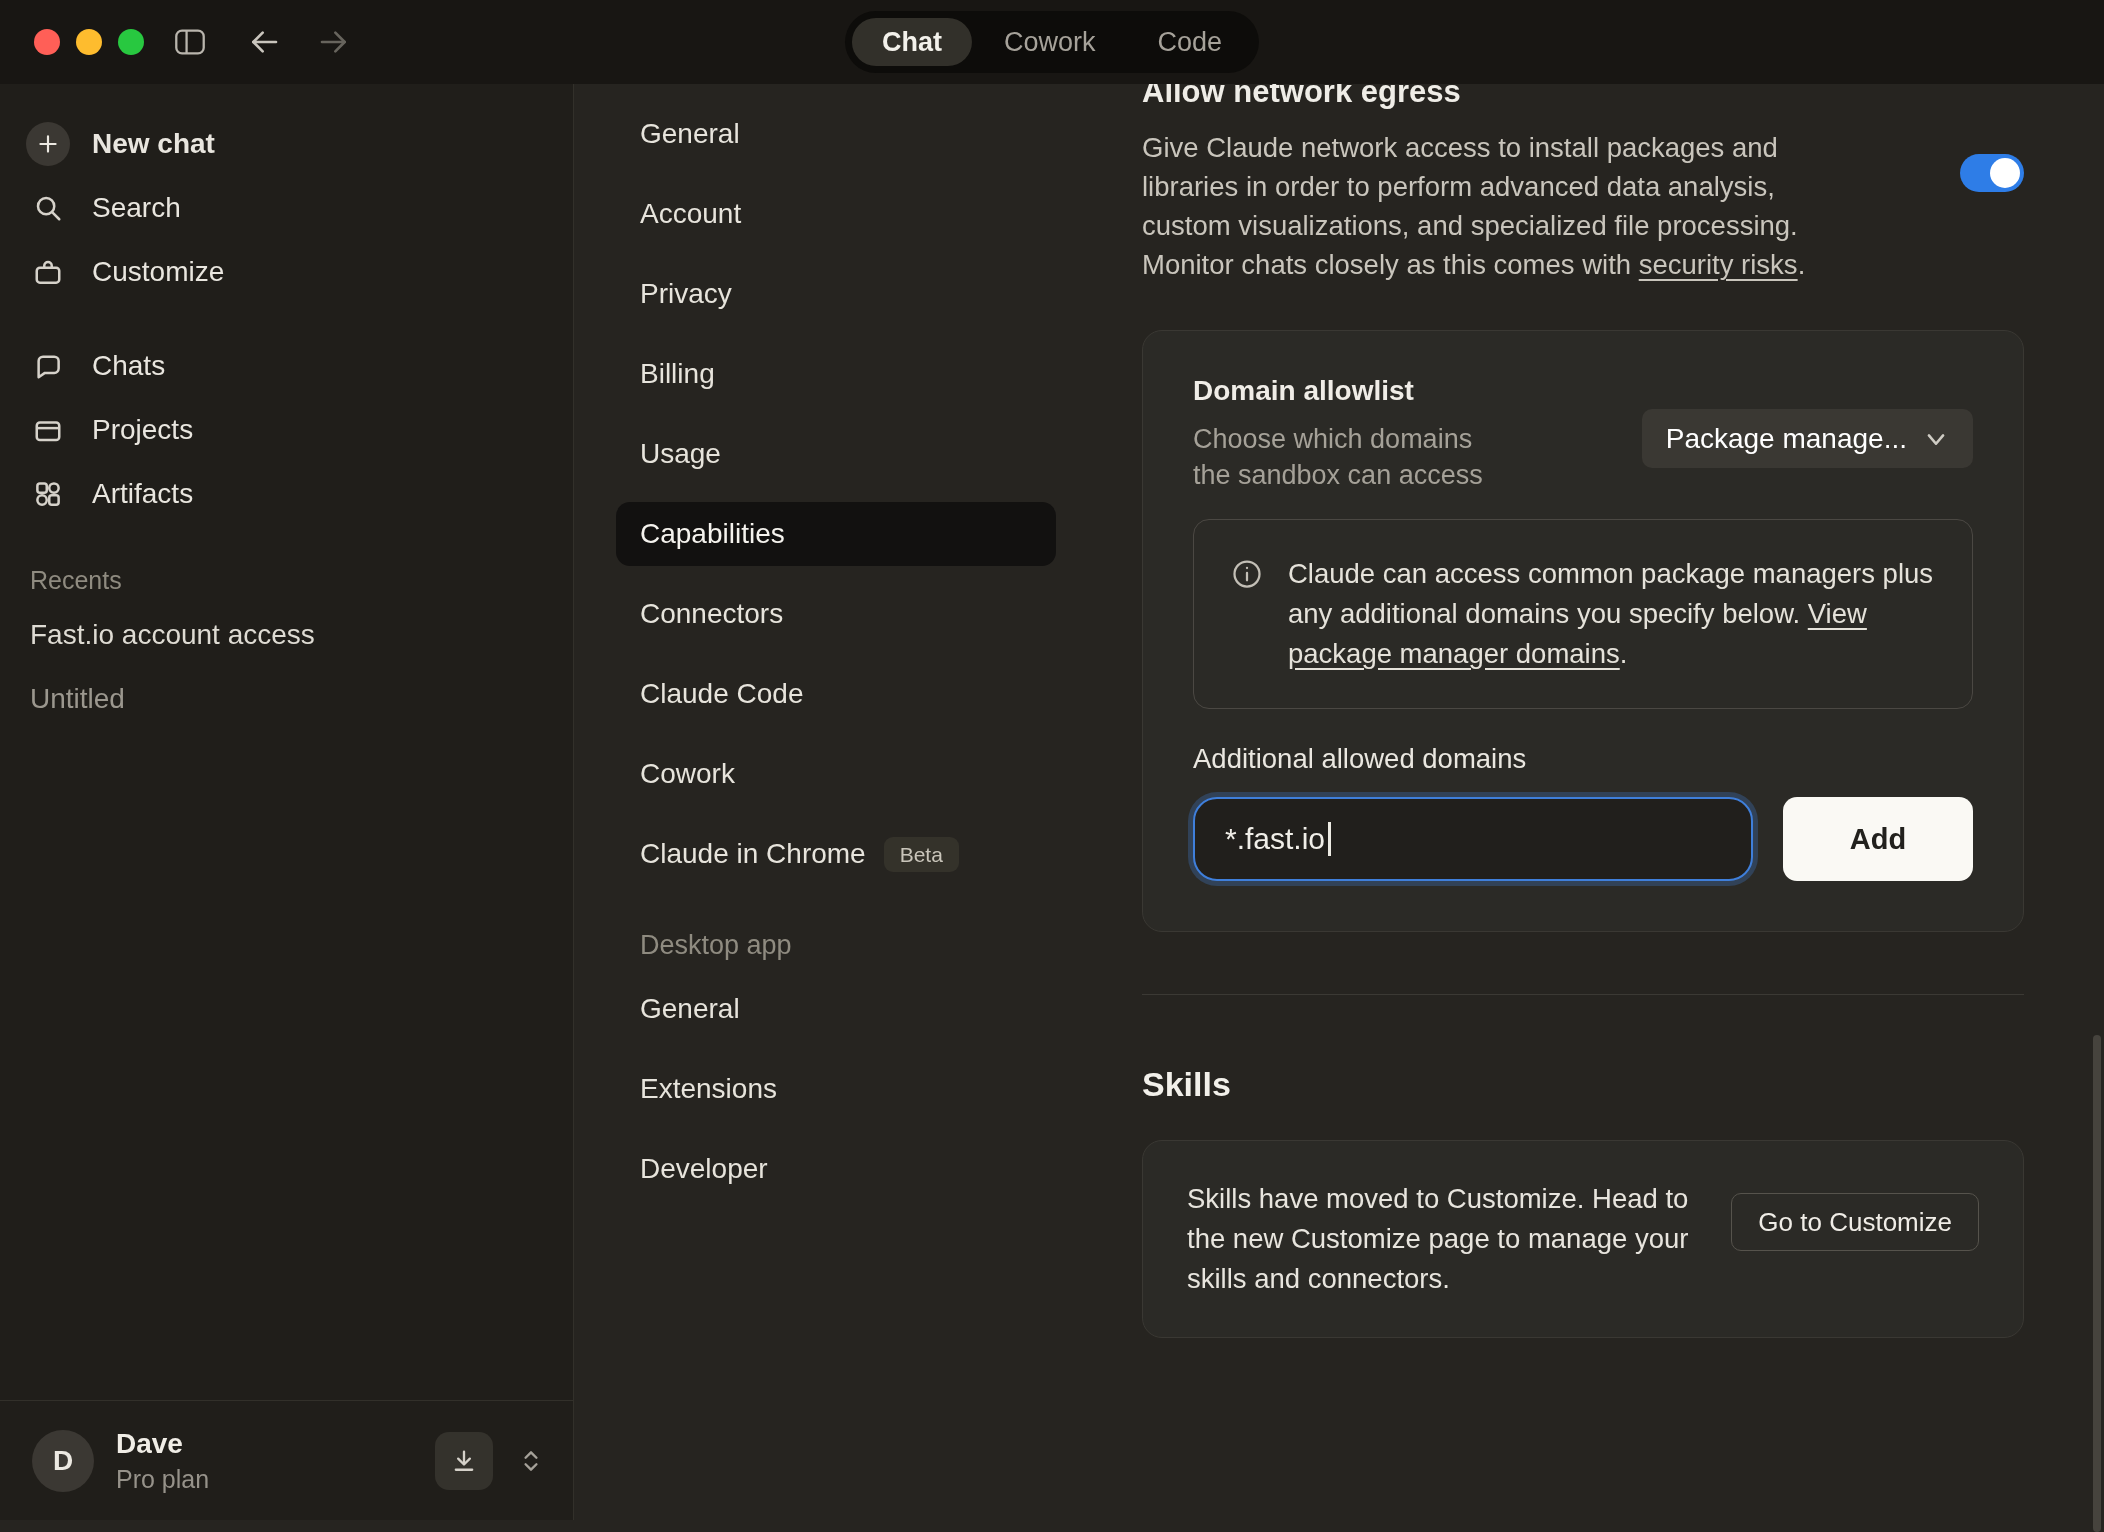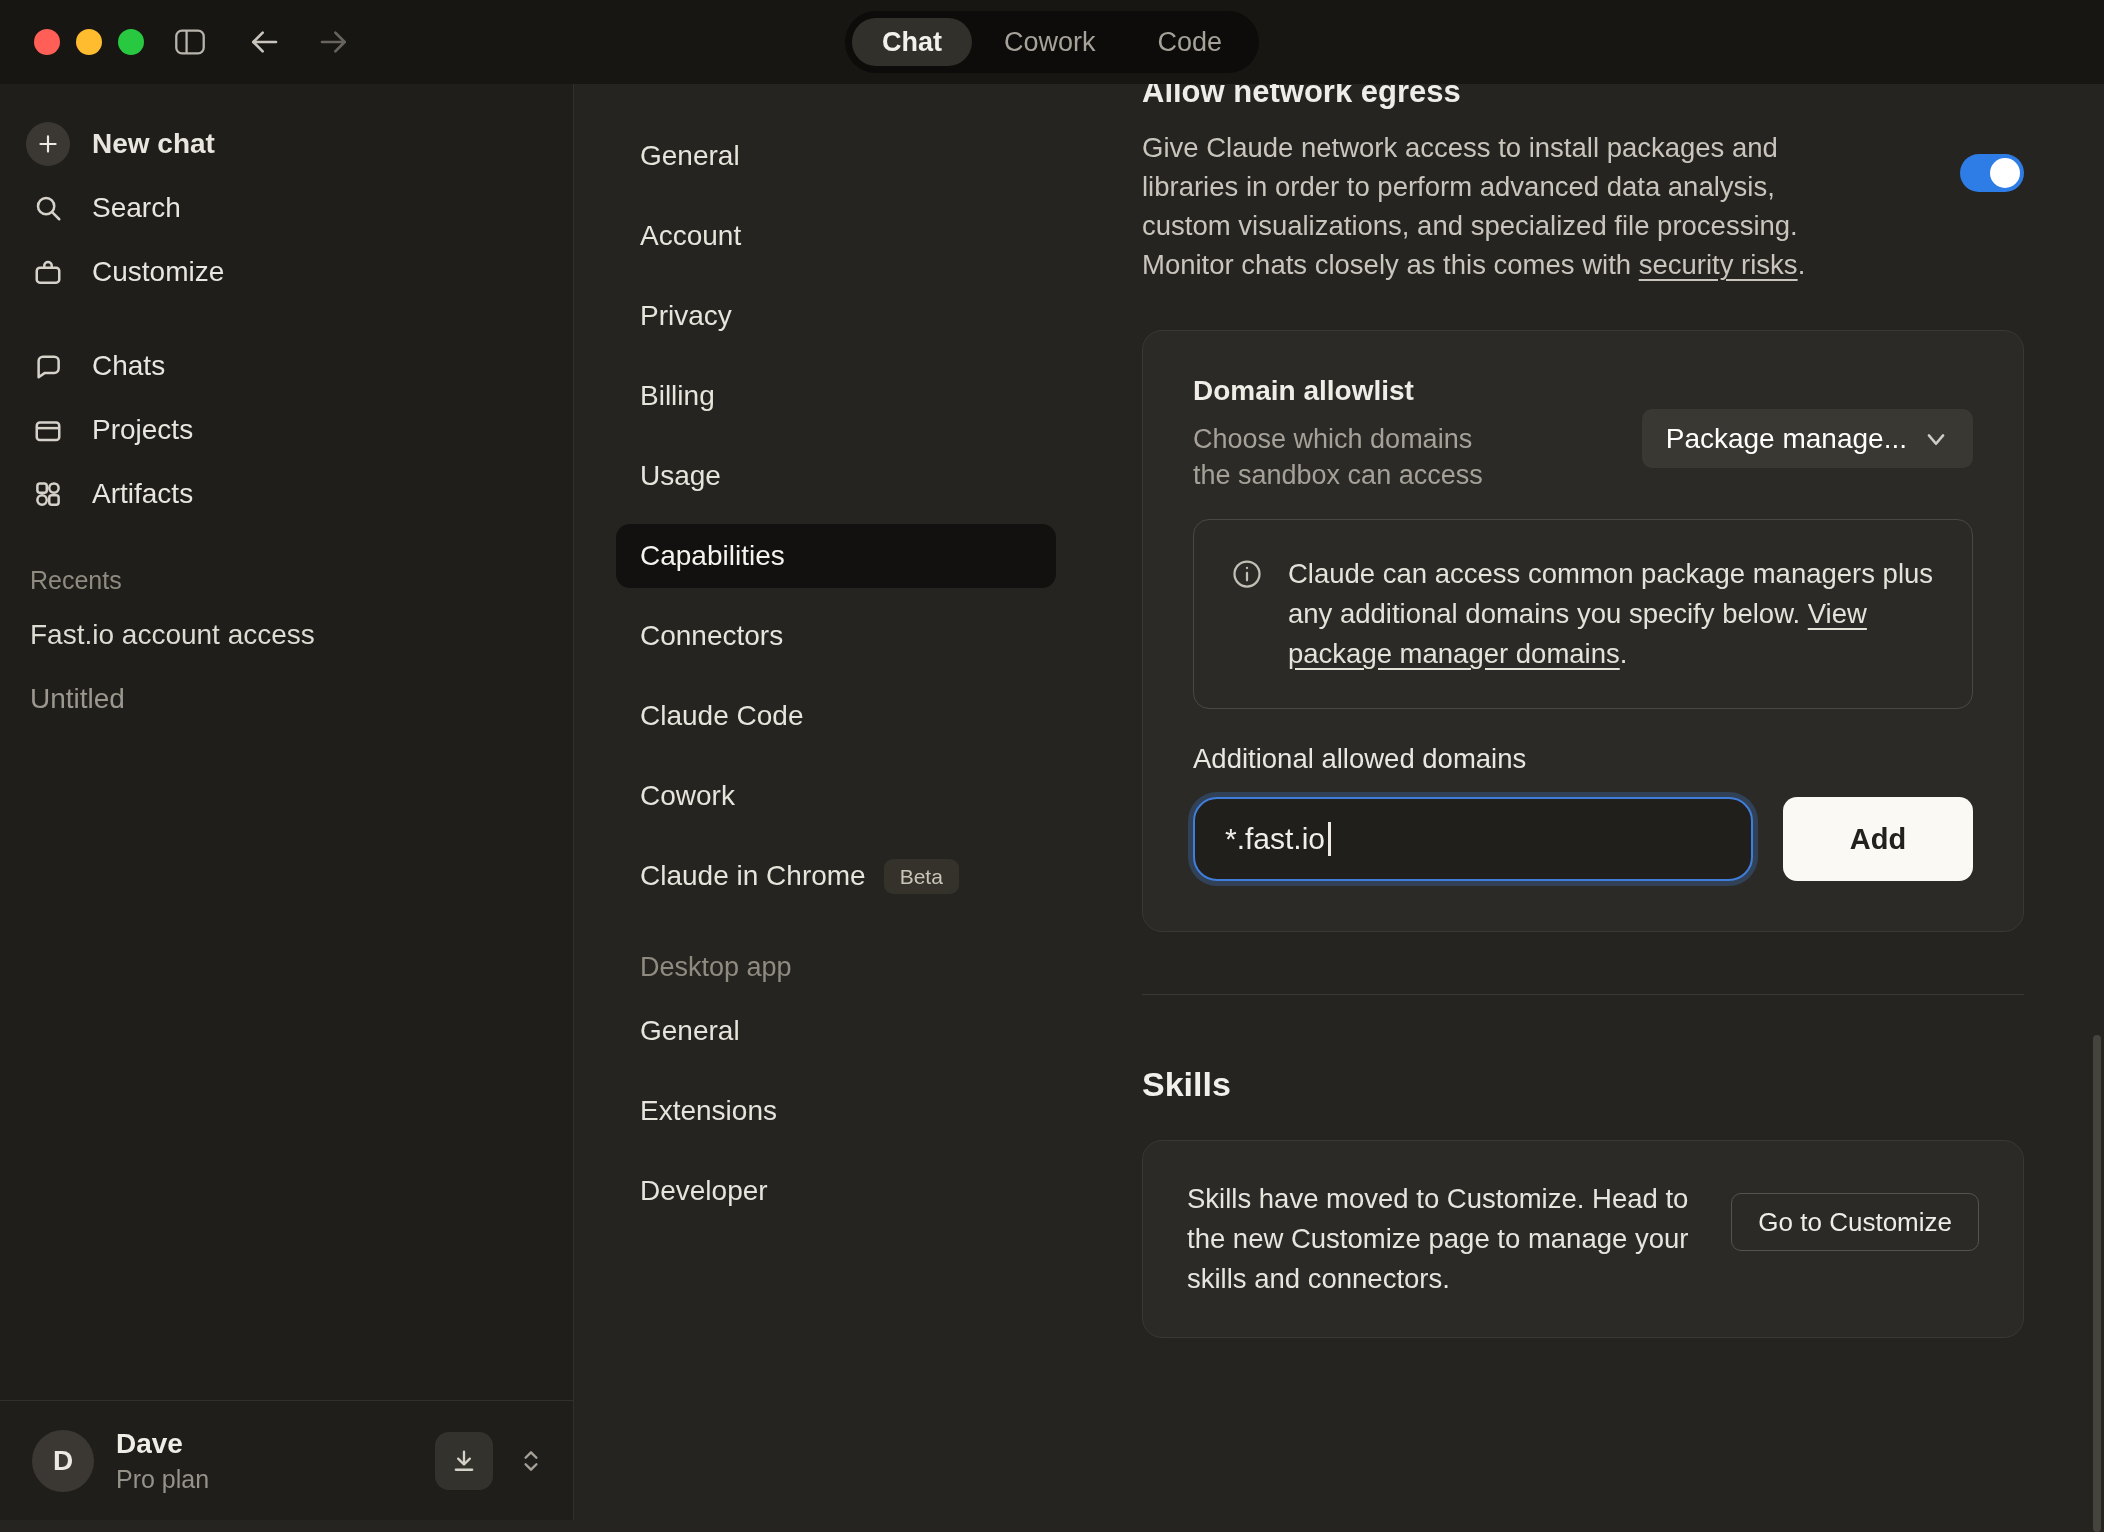--- a/index.html
+++ b/index.html
@@ -76,21 +76,21 @@
   }
   .who .name { font-size: 28px; font-weight: 700; color: #f0ede6; }
   .who .plan { font-size: 25px; color: #96928a; margin-top: 5px; }
   .dl-btn {
     margin-left: auto; width: 58px; height: 58px; border-radius: 14px; border: none;
     background: #34322c; display: flex; align-items: center; justify-content: center; cursor: pointer;
   }
   .updown { display: flex; align-items: center; cursor: pointer; padding: 4px; }
 
   
-  .settings-nav { position: absolute; left: 616px; top: 84px; width: 440px; padding-top: 40px; }
+  .settings-nav { position: absolute; left: 616px; top: 84px; width: 440px; padding-top: 18px; }
   .snav-item {
     height: 64px; margin-bottom: 16px; display: flex; align-items: center; gap: 18px;
     padding-left: 24px; border-radius: 14px; font-size: 28px; color: #e7e4dc; cursor: pointer;
   }
   .snav-item.active { background: #121110; color: #f5f3ee; }
   .beta {
     background: #34322a; color: #c9c5ba; font-size: 21px;
     padding: 7px 16px; border-radius: 9px; line-height: 1;
   }
   .snav-section { color: #8f8b80; font-size: 27px; padding-left: 24px; margin: 44px 0 16px; }

